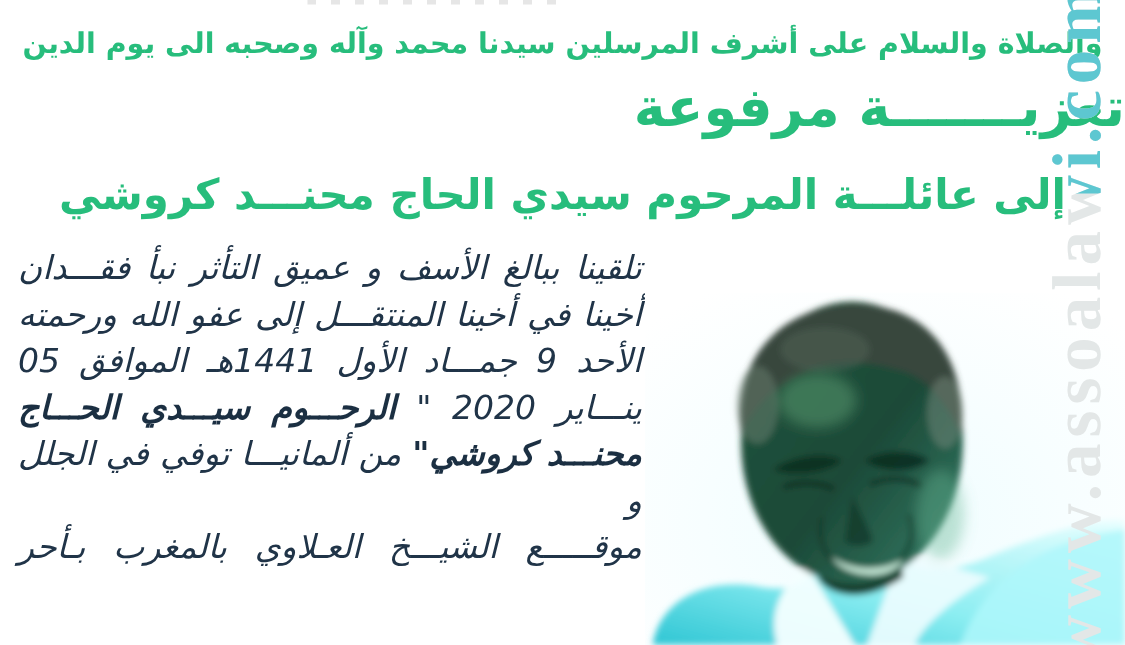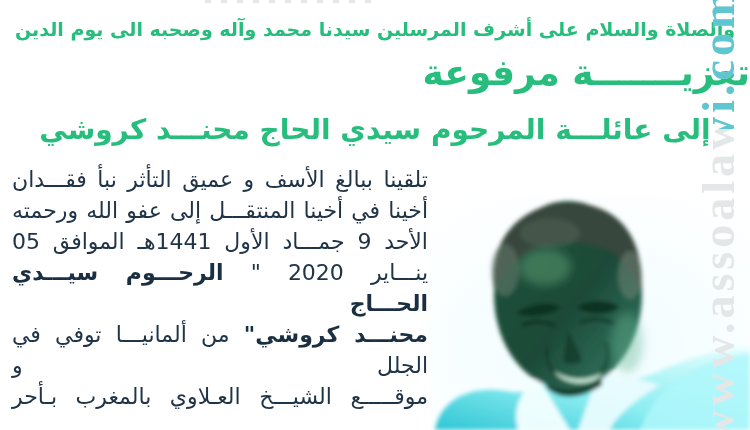--- a/index.html
+++ b/index.html
@@ -26,21 +26,21 @@
   .subtitle{
     position:absolute;top:113px;left:0;width:100%;
     text-align:center;direction:rtl;
     font-size:28px;font-weight:bold;color:#27bd7c;line-height:34px;
   }
   .bodytext{
     position:absolute;top:164px;left:12px;width:416px;
     direction:rtl;color:#203448;font-size:22px;line-height:31px;
   }
   .bline{
-    text-align:justify;text-align-last:justify;white-space:normal;
+    text-align:justify;text-align-last:justify;white-space:normal;font-style:italic;
   }
   .bline b{font-weight:bold;color:#1b2f42;}
   
   .photo{
     position:absolute;left:430px;top:195px;width:320px;height:235px;
   }
   
   .wm{
     position:absolute;top:0;right:0;width:64px;height:430px;
     pointer-events:none;

